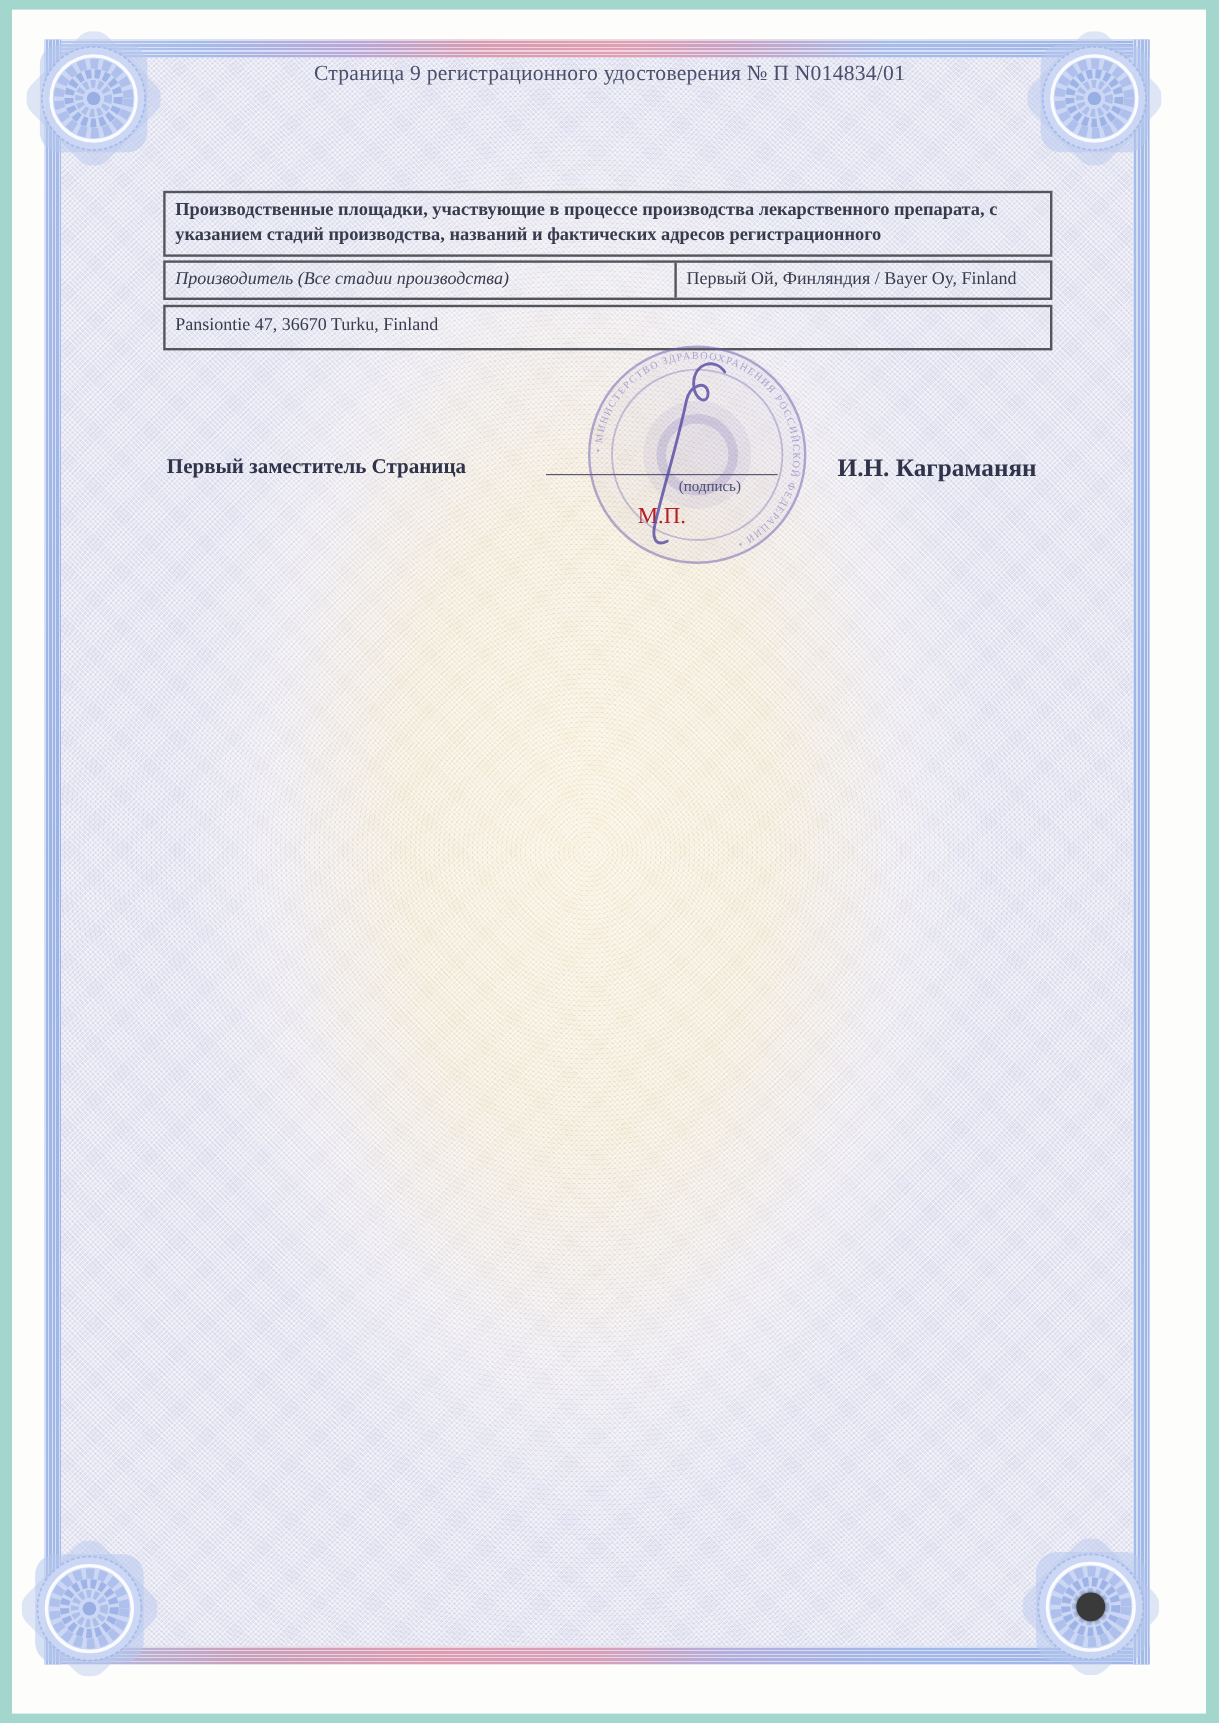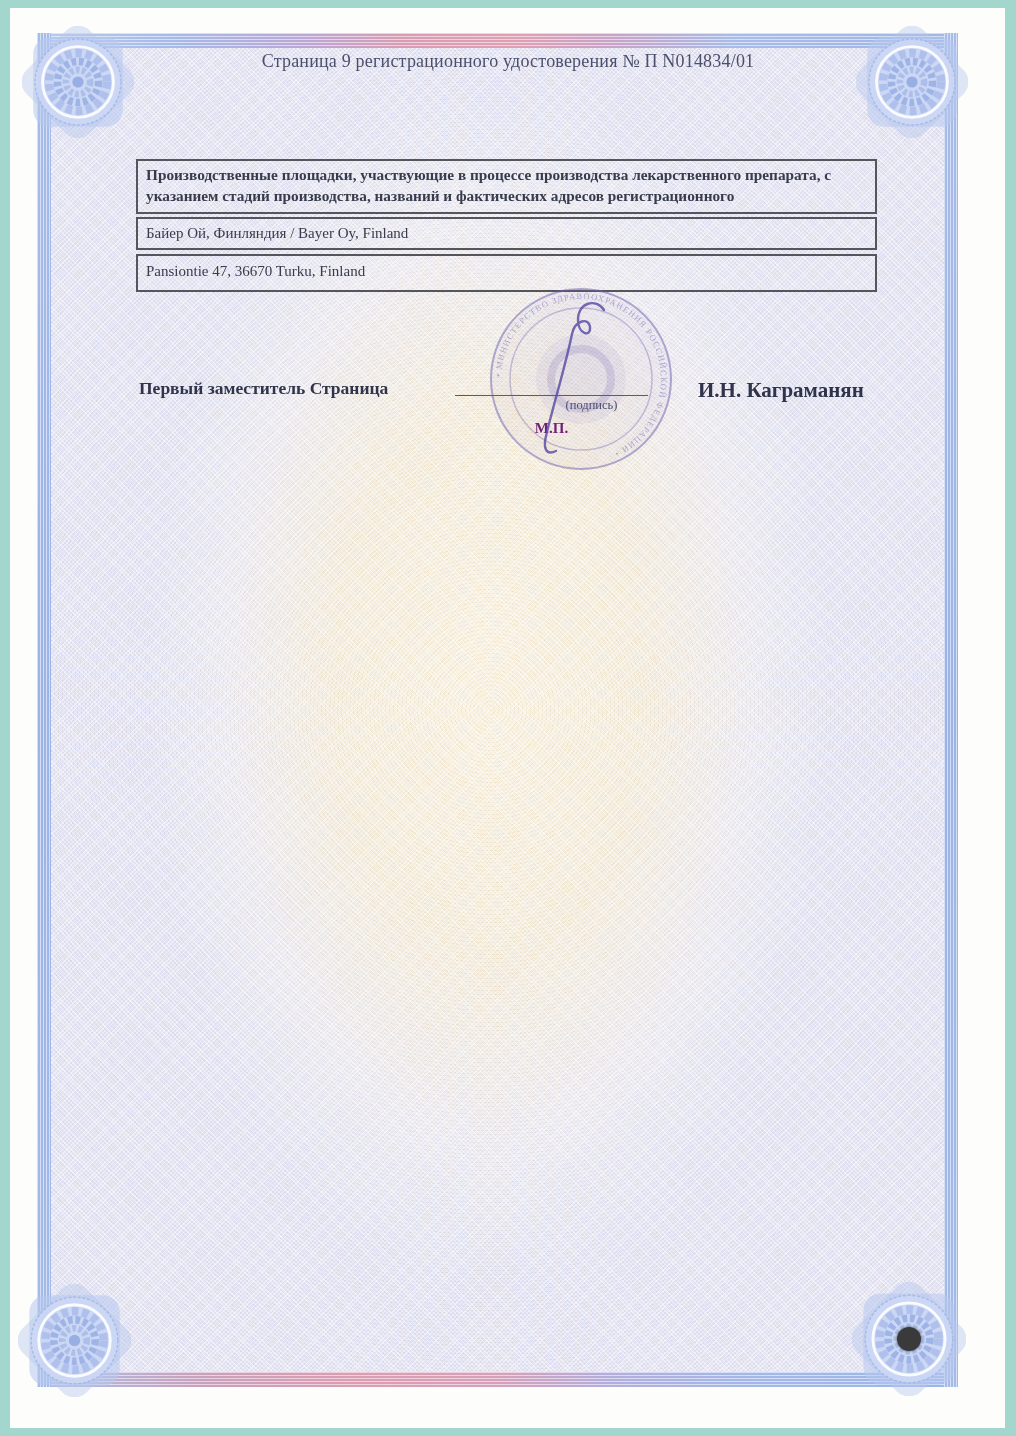--- a/index.html
+++ b/index.html
@@ -123,21 +123,21 @@
   .sig-caption {
     position: absolute;
     left: 455px; top: 398px; width: 193px;
     text-align: center;
     font-size: 12.5px; color: #45495e; margin-left: 40px;
   }
   .seal-caption {
     position: absolute;
     left: 455px; top: 420px; width: 193px;
     text-align: center;
-    font-size: 15px; color: #701a75; font-weight: bold;
+    font-size: 19px; color: #b91c1c;
   }
   
   .stamp { position: absolute; left: 486px; top: 284px; width: 190px; height: 190px; }
   .hidden-defs { position: absolute; width: 0; height: 0; overflow: hidden; }
 </style>
 </head>
 <body>
 
 <div class="scene">
 
@@ -178,21 +178,22 @@
   <svg class="rosette br" viewBox="0 0 120 120">
       <use href="#rosette-sym"></use>
     </svg>
   <div class="punch-hole"></div>
 
   <div class="page-header">Страница 9 регистрационного удостоверения № П N014834/01</div>
 
   <div class="ptable">
     <div class="cellbox thead">Производственные площадки, участвующие в процессе производства лекарственного препарата, с указанием стадий производства, названий и фактических адресов регистрационного</div>
     <div class="cellbox trow2">
-      <div class="c-right">Байер Ой, Финляндия / Bayer Oy, Finland</div>
+      <div class="c-left">Производитель (Все стадии производства)</div>
+      <div class="c-right">Первый Ой, Финляндия / Bayer Oy, Finland</div>
     </div>
     <div class="cellbox trow3">Pansiontie 47, 36670 Turku, Finland</div>
   </div>
 
   <div class="sig-title">Первый заместитель Страница</div>
   <div class="sig-line"></div>
   <div class="sig-caption">(подпись)</div>
   <div class="seal-caption">М.П.</div>
   <div class="sig-name">И.Н. Каграманян</div>
 

